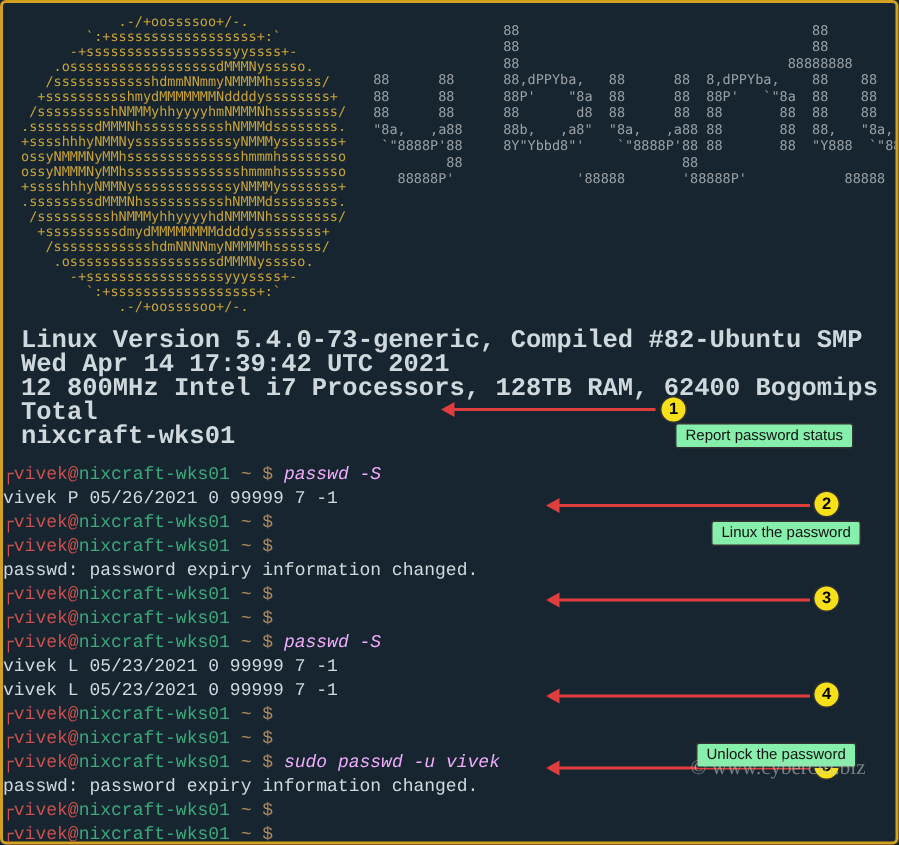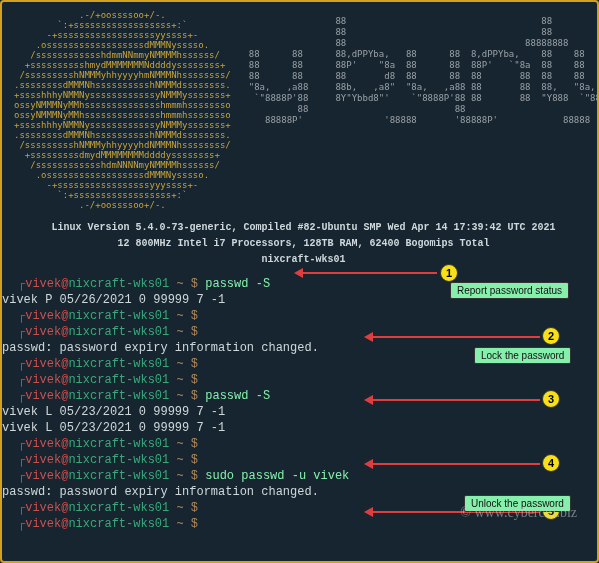--- a/index.html
+++ b/index.html
@@ -33,41 +33,41 @@
   }
   .ascii-ubuntu {
     color: #9aa0a6;
     font-size: 9px;
     line-height: 11px;
     white-space: pre;
     font-family: monospace;
     margin-top: 6px;
   }
   .sysinfo {
-    text-align: center;
-    font-size: 10px;
+    text-align: left;
+    font-size: 17px;
     line-height: 16px;
     margin-top: 10px;
     margin-bottom: 4px;
     font-weight: bold;
   }
   .terminal-lines {
     padding: 0;
     font-size: 12px;
     line-height: 16px;
   }
   .line {
     white-space: pre;
     display: block;
   }
-  .user { color: #cc4f4f; padding-left: 16px; }
+  .user { color: #cc4f4f; }
   .at   { color: #cc4f4f; }
   .host { color: #3aa97a; }
   .sep  { color: #b0885a; }
-  .cmd  { color: #86efac; }
+  .cmd  { color: #f0abfc; font-style: italic; }
   .output { color: #cfd8dc; }
   .annot-layer {
     position: absolute;
     top: 0; left: 0; right: 0; bottom: 0;
     pointer-events: none;
   }
   .badge {
     position: absolute;
     width: 18px; height: 18px;
     background: #f7e018;
@@ -182,17 +182,17 @@
     <div class="arrow" style="top: 334px; left: 370px; width: 168px;"></div>
     <div class="arrow" style="top: 397px; left: 370px; width: 168px;"></div>
     <div class="arrow" style="top: 461px; left: 370px; width: 168px;"></div>
     <div class="arrow" style="top: 509px; left: 370px; width: 168px;"></div>
     <div class="badge" style="top: 262px; left: 438px;">1</div>
     <div class="badge" style="top: 325px; left: 540px;">2</div>
     <div class="badge" style="top: 388px; left: 540px;">3</div>
     <div class="badge" style="top: 452px; left: 540px;">4</div>
     <div class="badge" style="top: 500px; left: 540px;">5</div>
     <div class="caption" style="top: 280px; left: 448px;">Report password status</div>
-    <div class="caption" style="top: 345px; left: 472px;">Lock the password</div>
+    <div class="caption" style="top: 345px; left: 472px;">Linux the password</div>
     <div class="caption" style="top: 493px; left: 462px;">Unlock the password</div>
   </div>
 
 <div class="watermark">© www.cyberciti.biz</div>
 
 </body></html>

